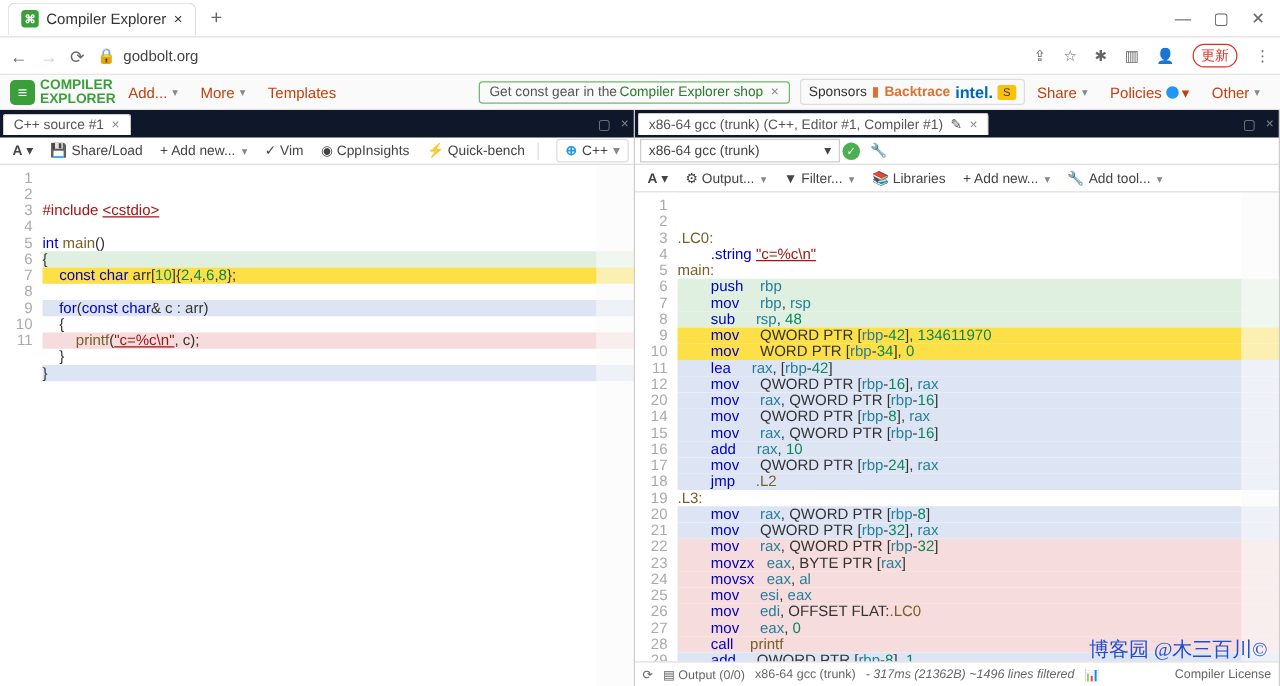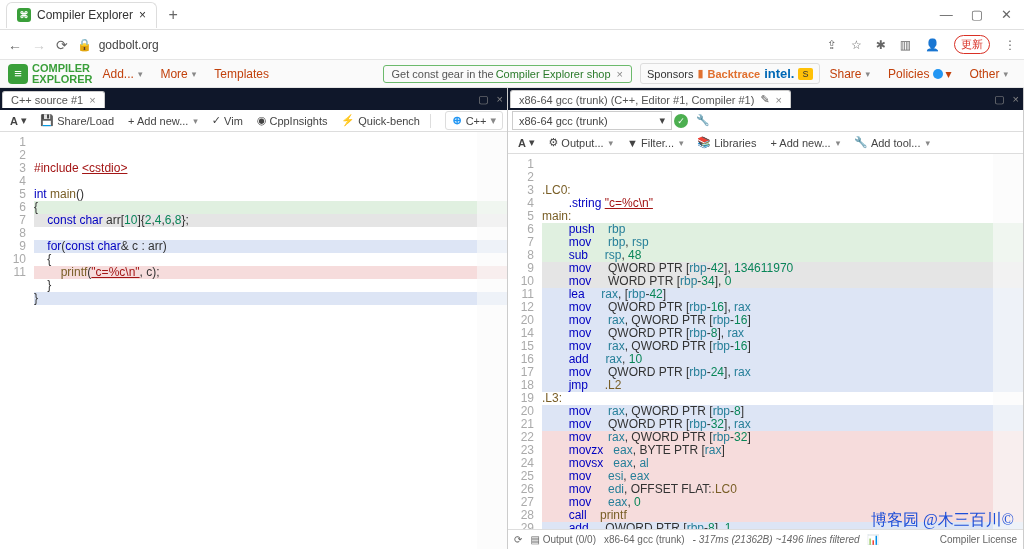--- a/index.html
+++ b/index.html
@@ -40,21 +40,21 @@
 .sep { width:1px; height:14px; background:#ddd; margin:0 2px; }
 .lang-sel { margin-left:auto; display:flex; align-items:center; gap:4px; border:1px solid #ddd; padding:2px 6px; border-radius:3px; }
 .comp-sel { display:flex; align-items:center; border:1px solid #ccc; padding:2px 6px; width:160px; justify-content:space-between; font-size:11px; }
 .ok-badge { width:14px; height:14px; background:#4caf50; color:#fff; border-radius:50%; display:flex; align-items:center; justify-content:center; font-size:9px; }
 .flags { border:1px solid #ccc; padding:2px 4px; font-size:11px; flex:1; color:#444; }
 .editor { flex:1; display:flex; font-family:Consolas,Monaco,monospace; font-size:12px; overflow:hidden; position:relative; }
 .gutter { width:34px; background:#fff; color:#aaa; text-align:right; padding:4px 8px 0 0; line-height:13px; }
 .code { flex:1; padding-top:4px; line-height:13px; white-space:pre; position:relative; }
 .ln { height:13px; }
 .ln.g { background:#e0f0e0; }
-.ln.y { background:#e5e5e5; }
+.ln.y { background:#fde047; }
 .ln.r { background:#f6dcdc; }
 .ln.b { background:#dde5f5; }
 .kw { color:#0000c0; }
 .pp { color:#a31515; }
 .str { color:#a31515;text-decoration:underline; }
 .num { color:#098658; }
 .fn { color:#795e26; }
 .dir { color:#0000c0; }
 .reg { color:#267f99; }
 .lbl { color:#795e26; }

